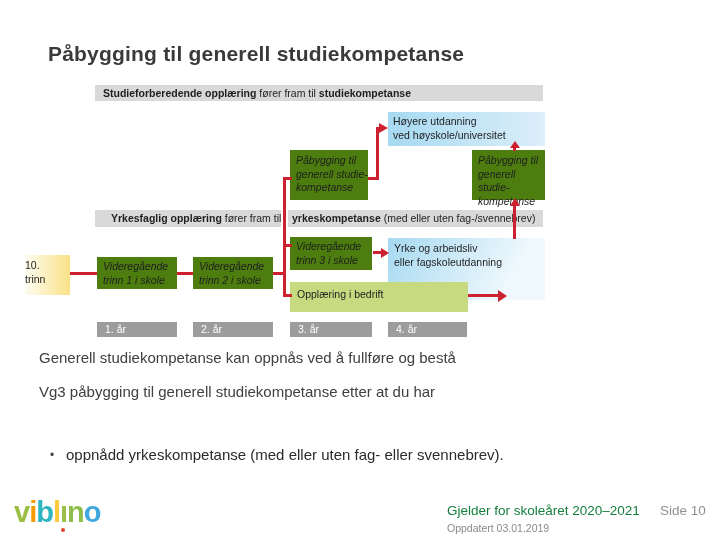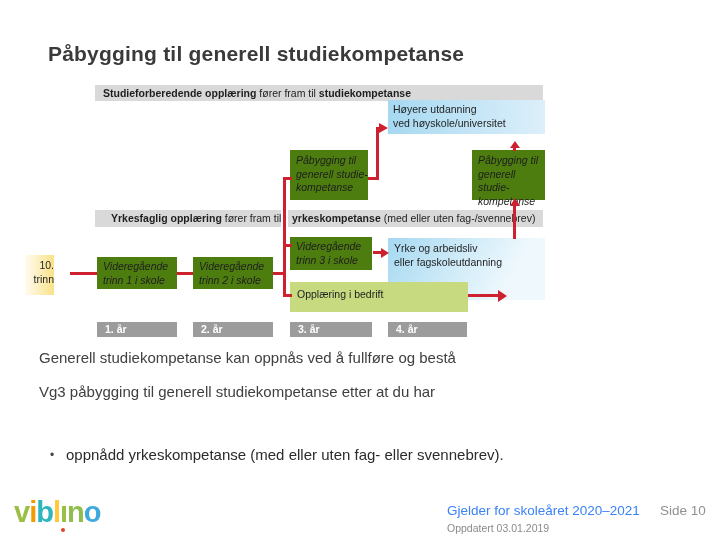--- a/index.html
+++ b/index.html
@@ -10,35 +10,35 @@
   #title{left:48px;top:42px;font-size:21px;font-weight:bold;color:#3a3a3a;letter-spacing:.2px;}
   
   .band{background:#d9d9d9;color:#1e1e1e;font-size:10.5px;white-space:nowrap;overflow:hidden;}
   #band-studie{left:95px;top:85px;width:448px;height:16px;line-height:16px;padding-left:8px;box-sizing:border-box;}
   #band-yrkes-left{left:95px;top:210px;width:186px;height:17px;line-height:17px;padding-left:16px;box-sizing:border-box;}
   #band-yrkes-right{left:288px;top:210px;width:255px;height:17px;line-height:17px;padding-left:4px;box-sizing:border-box;}
   .bold{font-weight:bold;margin-top:27px;}
   
   .dbox{font-size:10.5px;line-height:1.3;color:#1e1e1e;white-space:pre-line;box-sizing:border-box;}
   .ybox{background:#4d7c0f;font-style:italic;}
-  #box-hoyere{left:388px;top:100px;width:157px;height:34px;padding:3px 0 0 5px;
+  #box-hoyere{left:388px;top:112px;width:157px;height:34px;padding:3px 0 0 5px;
       background:linear-gradient(to right,#a6d9f1,#ddeffa);}
   #box-pabygg-left{left:290px;top:150px;width:78px;height:50px;padding:4px 0 0 6px;}
   #box-pabygg-right{left:472px;top:150px;width:73px;height:50px;padding:4px 0 0 6px;}
   #box-vg3{left:290px;top:237px;width:82px;height:33px;padding:3px 0 0 6px;}
   #box-yrke{left:388px;top:238px;width:157px;height:62px;padding:4px 0 0 6px;
       background:linear-gradient(120deg,#a6d9f1,#eef8fd 75%);}
   #box-bedrift{left:290px;top:282px;width:178px;height:30px;padding:6px 0 0 7px;background:#c7da80;}
-  #box-trinn10{left:25px;top:255px;width:29px;height:40px;padding:4px 0 0 0;text-align:right;
+  #box-trinn10{left:25px;top:255px;width:45px;height:40px;padding:4px 0 0 0;text-align:left;
       background:linear-gradient(to right,#fefcf1,#fae288);}
   #box-vg1{left:97px;top:257px;width:80px;height:32px;padding:3px 0 0 6px;}
   #box-vg2{left:193px;top:257px;width:80px;height:32px;padding:3px 0 0 6px;}
   
   .year{top:322px;height:15px;line-height:15px;background:#9c9c9c;color:#ffffff;
-        font-size:10.5px;font-weight:bold;padding-left:8px;box-sizing:border-box;}
+        font-size:10.5px;font-weight:normal;padding-left:8px;box-sizing:border-box;}
   #year1{left:97px;width:80px;} #year2{left:193px;width:80px;}
   #year3{left:290px;width:82px;} #year4{left:388px;width:79px;}
   
   .rl{background:#cd2130;}
   .tri{width:0;height:0;}
   #c-10-vg1{left:70px;top:272px;width:27px;height:3px;}
   #c-vg1-vg2{left:177px;top:272px;width:16px;height:3px;}
   #c-vg2-j{left:273px;top:272px;width:12px;height:3px;}
   #c-main-v{left:283px;top:177px;width:3px;height:120px;}
   #c-b-pabygg{left:286px;top:177px;width:6px;height:3px;}
@@ -58,21 +58,21 @@
   
   .para{left:39px;font-size:15px;color:#404040;white-space:nowrap;}
   #para1{top:349px;} #para2{top:383px;}
   .bullet-row{left:50px;font-size:15px;color:#2b2b2b;white-space:nowrap;}
   #bullet1{top:412px;} #bullet2{top:446px;}
   .bullet-dot{display:inline-block;width:16px;font-size:12px;vertical-align:1px;color:#444;}
   
   #logo{left:14px;top:498px;font-size:29px;font-weight:bold;letter-spacing:-1px;display:flex;}
   .logo-letter{position:relative;line-height:1;}
   .logo-letter .dot{position:absolute;left:1px;bottom:-5px;width:4px;height:4px;border-radius:50%;}
-  #validity{left:447px;top:503px;font-size:13.5px;color:#3b82f6;white-space:nowrap;}
+  #validity{left:447px;top:503px;font-size:13.5px;color:#15803d;white-space:nowrap;}
   #pagenum{left:660px;top:503px;font-size:13.5px;color:#909090;}
   #updated{left:447px;top:522px;font-size:10.5px;color:#8a8a8a;}
 </style>
 </head>
 <body>
 
 <div id="slide">
 
   <div id="title" class="abs">Påbygging til generell studiekompetanse</div>
 

